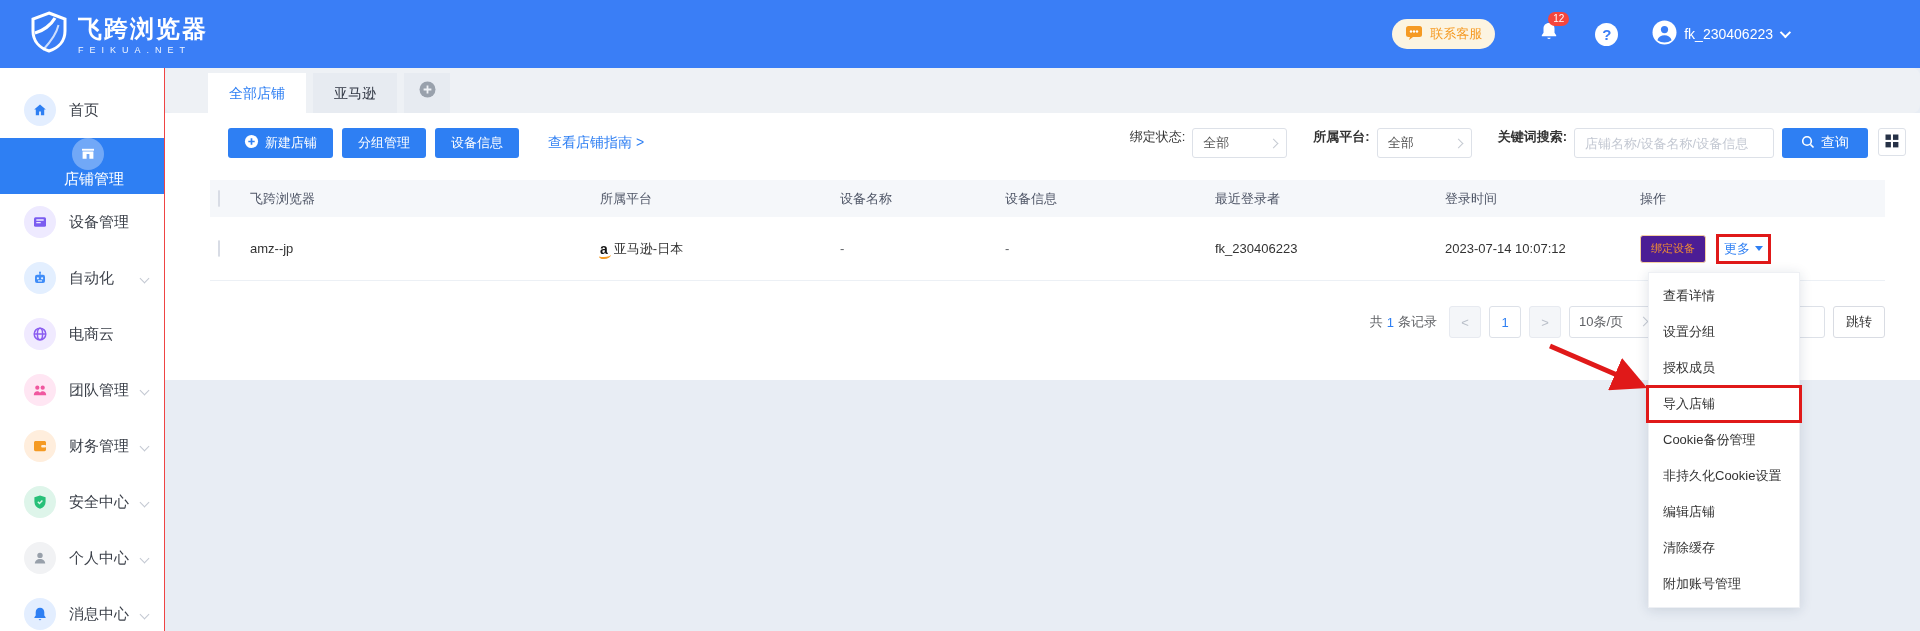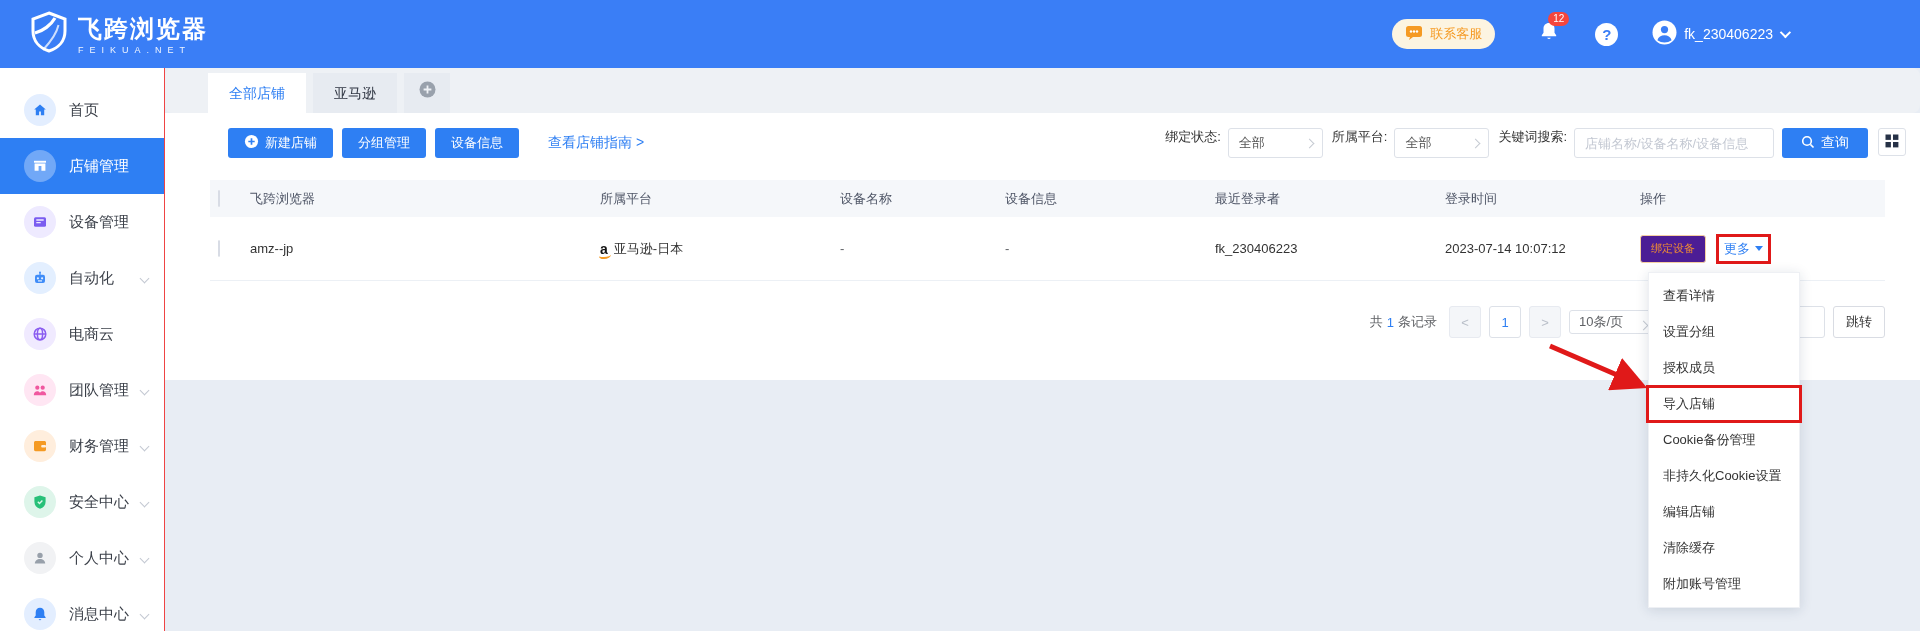--- a/index.html
+++ b/index.html
@@ -21,21 +21,21 @@
   .user-wrap { margin-left:34px; display:flex; align-items:center; gap:7px; cursor:pointer; }
   .username { color:#fff; font-size:14px; }
   .chev-down-w { width:8px; height:8px; border-right:2px solid #fff; border-bottom:2px solid #fff; transform:rotate(45deg) translateY(-2px); }
 
   
   .sidebar { position:absolute; left:0; top:68px; width:165px; height:563px; background:#fff; border-right:1px solid #ef4444; z-index:10; padding-top:14px; }
   .side-item { position:relative; height:56px; display:flex; align-items:center; padding-left:24px; cursor:pointer; }
   .sic { width:32px; height:32px; border-radius:50%; display:flex; align-items:center; justify-content:center; margin-right:13px; flex:0 0 32px; }
   .side-label { font-size:15px; color:#3a3f48; }
   .side-chev { position:absolute; right:16px; width:7px; height:7px; border-right:1.6px solid #c3c8d2; border-bottom:1.6px solid #c3c8d2; transform:rotate(45deg); }
-  .side-item.active { background:#2e7ff3; }
+  .side-item.active { background:#2e7ff3;flex-direction:column; }
   .side-item.active .side-label { color:#fff; }
   .c-home { background:#e3eeff; color:#2e7ff3; }
   .c-store { background:rgba(255,255,255,.32); color:#fff; }
   .c-device { background:#eeeaff; color:#7a5cf0; }
   .c-robot { background:#e3efff; color:#3f8cf8; }
   .c-cloud { background:#f0eaff; color:#8a5cf0; }
   .c-team { background:#ffe6f3; color:#f0579f; }
   .c-wallet { background:#ffeedd; color:#f59a23; }
   .c-shield { background:#def5ea; color:#27c078; }
   .c-person { background:#f1f2f4; color:#98a0aa; }
@@ -49,21 +49,21 @@
   .tab.plus { width:46px; padding:0; display:flex; align-items:center; justify-content:center; }
   .panel { height:267px; background:#fff; position:relative; }
 
   
   .toolbar { position:absolute; left:63px; right:14px; top:15px; height:30px; display:flex; justify-content:space-between; align-items:center; }
   .tb-left { display:flex; align-items:center; gap:9px; }
   .btn-blue { height:30px; display:flex; align-items:center; gap:6px; padding:0 16px; background:#2e7ff3; color:#fff; font-size:13px; border:none; border-radius:3px; cursor:pointer; }
   .guide-link { margin-left:20px; color:#2e7ff3; font-size:14px; cursor:pointer; text-decoration:none; }
   .tb-right { display:flex; align-items:flex-start; }
   .f-label { font-size:13px; color:#333; margin-right:7px; white-space:nowrap; }
-  .ml14 { margin-left:9px; }
+  .ml14 { margin-left:26px;font-weight:bold; }
   .f-select { position:relative; width:95px; height:30px; border:1px solid #dde1e8; border-radius:3px; background:#fff; font-size:13px; color:#555; display:flex; align-items:center; padding-left:10px; cursor:pointer; }
   .sel-chev { position:absolute; right:9px; top:11px; width:7px; height:7px; border-top:1.6px solid #c5cad2; border-right:1.6px solid #c5cad2; transform:rotate(45deg); }
   .f-input { width:200px; height:30px; border:1px solid #dde1e8; border-radius:3px; font-size:13px; color:#333; padding:0 10px; outline:none; font-family:inherit; }
   .f-input::placeholder { color:#c3c8d2; }
   .btn-search { margin-left:8px; height:30px; width:86px; display:flex; align-items:center; justify-content:center; gap:6px; background:#2e7ff3; color:#fff; border:none; border-radius:3px; font-size:14px; cursor:pointer; }
   .btn-grid { margin-left:10px; width:28px; height:28px; border:1px solid #dde1e8; border-radius:3px; background:#fff; display:flex; align-items:center; justify-content:center; cursor:pointer; }
 
   
   .tbl { position:absolute; left:45px; right:35px; top:67px; }
   .trow { display:grid; grid-template-columns:40px 350px 240px 165px 210px 230px 195px 1fr; align-items:center; }
@@ -80,21 +80,21 @@
   .more-frame { display:flex; align-items:center; gap:5px; border:3px solid #e01919; padding:3px 5px; cursor:pointer; }
   .more-label { color:#2e7ff3; font-size:13px; }
   .tri-down { width:0; height:0; border-left:4px solid transparent; border-right:4px solid transparent; border-top:5px solid #2e7ff3; }
 
   
   .pager { position:absolute; right:35px; top:193px; height:32px; display:flex; align-items:center; gap:8px; font-size:13px; color:#606266; }
   .pg-total { display:flex; align-items:center; gap:4px; margin-right:4px; }
   .pg-count { color:#2e7ff3; font-weight:normal; }
   .pg-btn { width:32px; height:32px; border:1px solid #e7eaf0; background:#f4f6f9; color:#b9bfc9; border-radius:3px; display:flex; align-items:center; justify-content:center; font-size:13px; cursor:pointer; }
   .pg-page { width:32px; height:32px; border:1px solid #dde1e8; background:#fff; color:#2e7ff3; border-radius:3px; display:flex; align-items:center; justify-content:center; cursor:pointer; }
-  .pg-size { position:relative; width:88px; height:24px; border:1px solid #dde1e8; border-radius:3px; background:#fff; display:flex; align-items:center; padding-left:9px; color:#606266; cursor:pointer; }
+  .pg-size { position:relative; width:88px; height:32px; border:1px solid #dde1e8; border-radius:3px; background:#fff; display:flex; align-items:center; padding-left:9px; color:#606266; cursor:pointer; }
   .pg-input { width:160px; height:32px; border:1px solid #dde1e8; border-radius:3px; outline:none; padding:0 8px; font-family:inherit; }
   .pg-jump { width:52px; height:32px; border:1px solid #d9dce3; background:#fff; border-radius:3px; color:#333; font-size:13px; cursor:pointer; }
 
   
   .dropdown { position:absolute; left:1648px; top:272px; width:152px; background:#fff; box-shadow:0 2px 12px rgba(20,40,80,.14); border:1px solid #eef0f4; padding:5px 0; z-index:50; }
   .menu-item { position:relative; height:36px; line-height:36px; padding-left:14px; font-size:13px; color:#333; white-space:nowrap; cursor:pointer; }
   .menu-item .frame { position:absolute; left:-3px; right:-3px; top:-1px; bottom:-1px; border:3px solid #e01919; pointer-events:none; }
 
   
   .arrow-svg { position:absolute; left:1540px; top:338px; z-index:60; pointer-events:none; }

